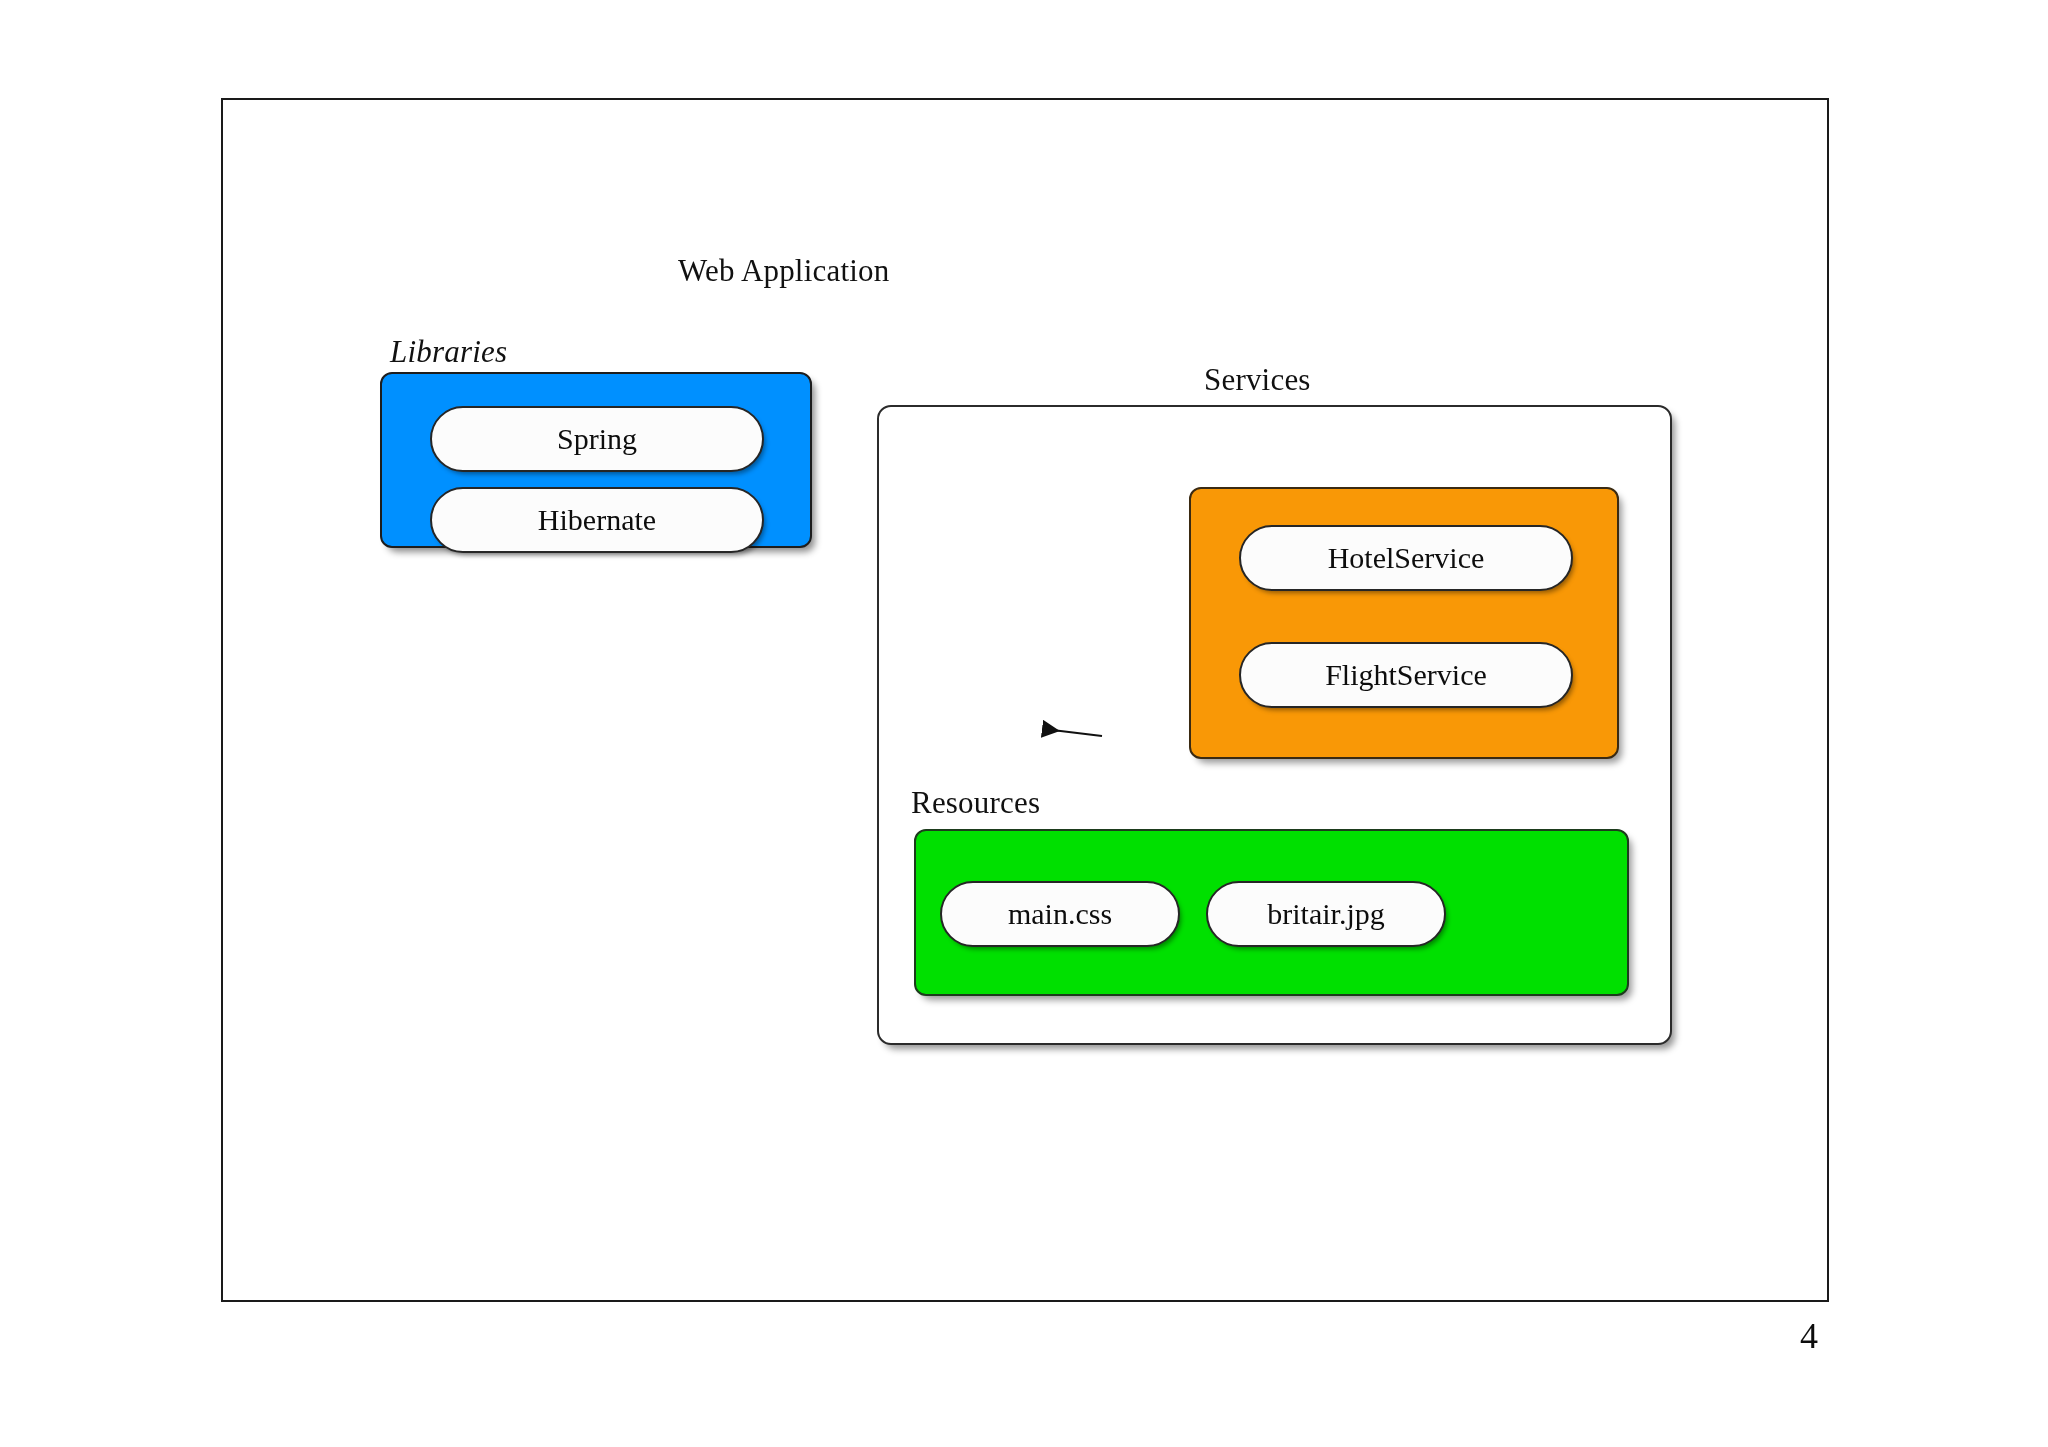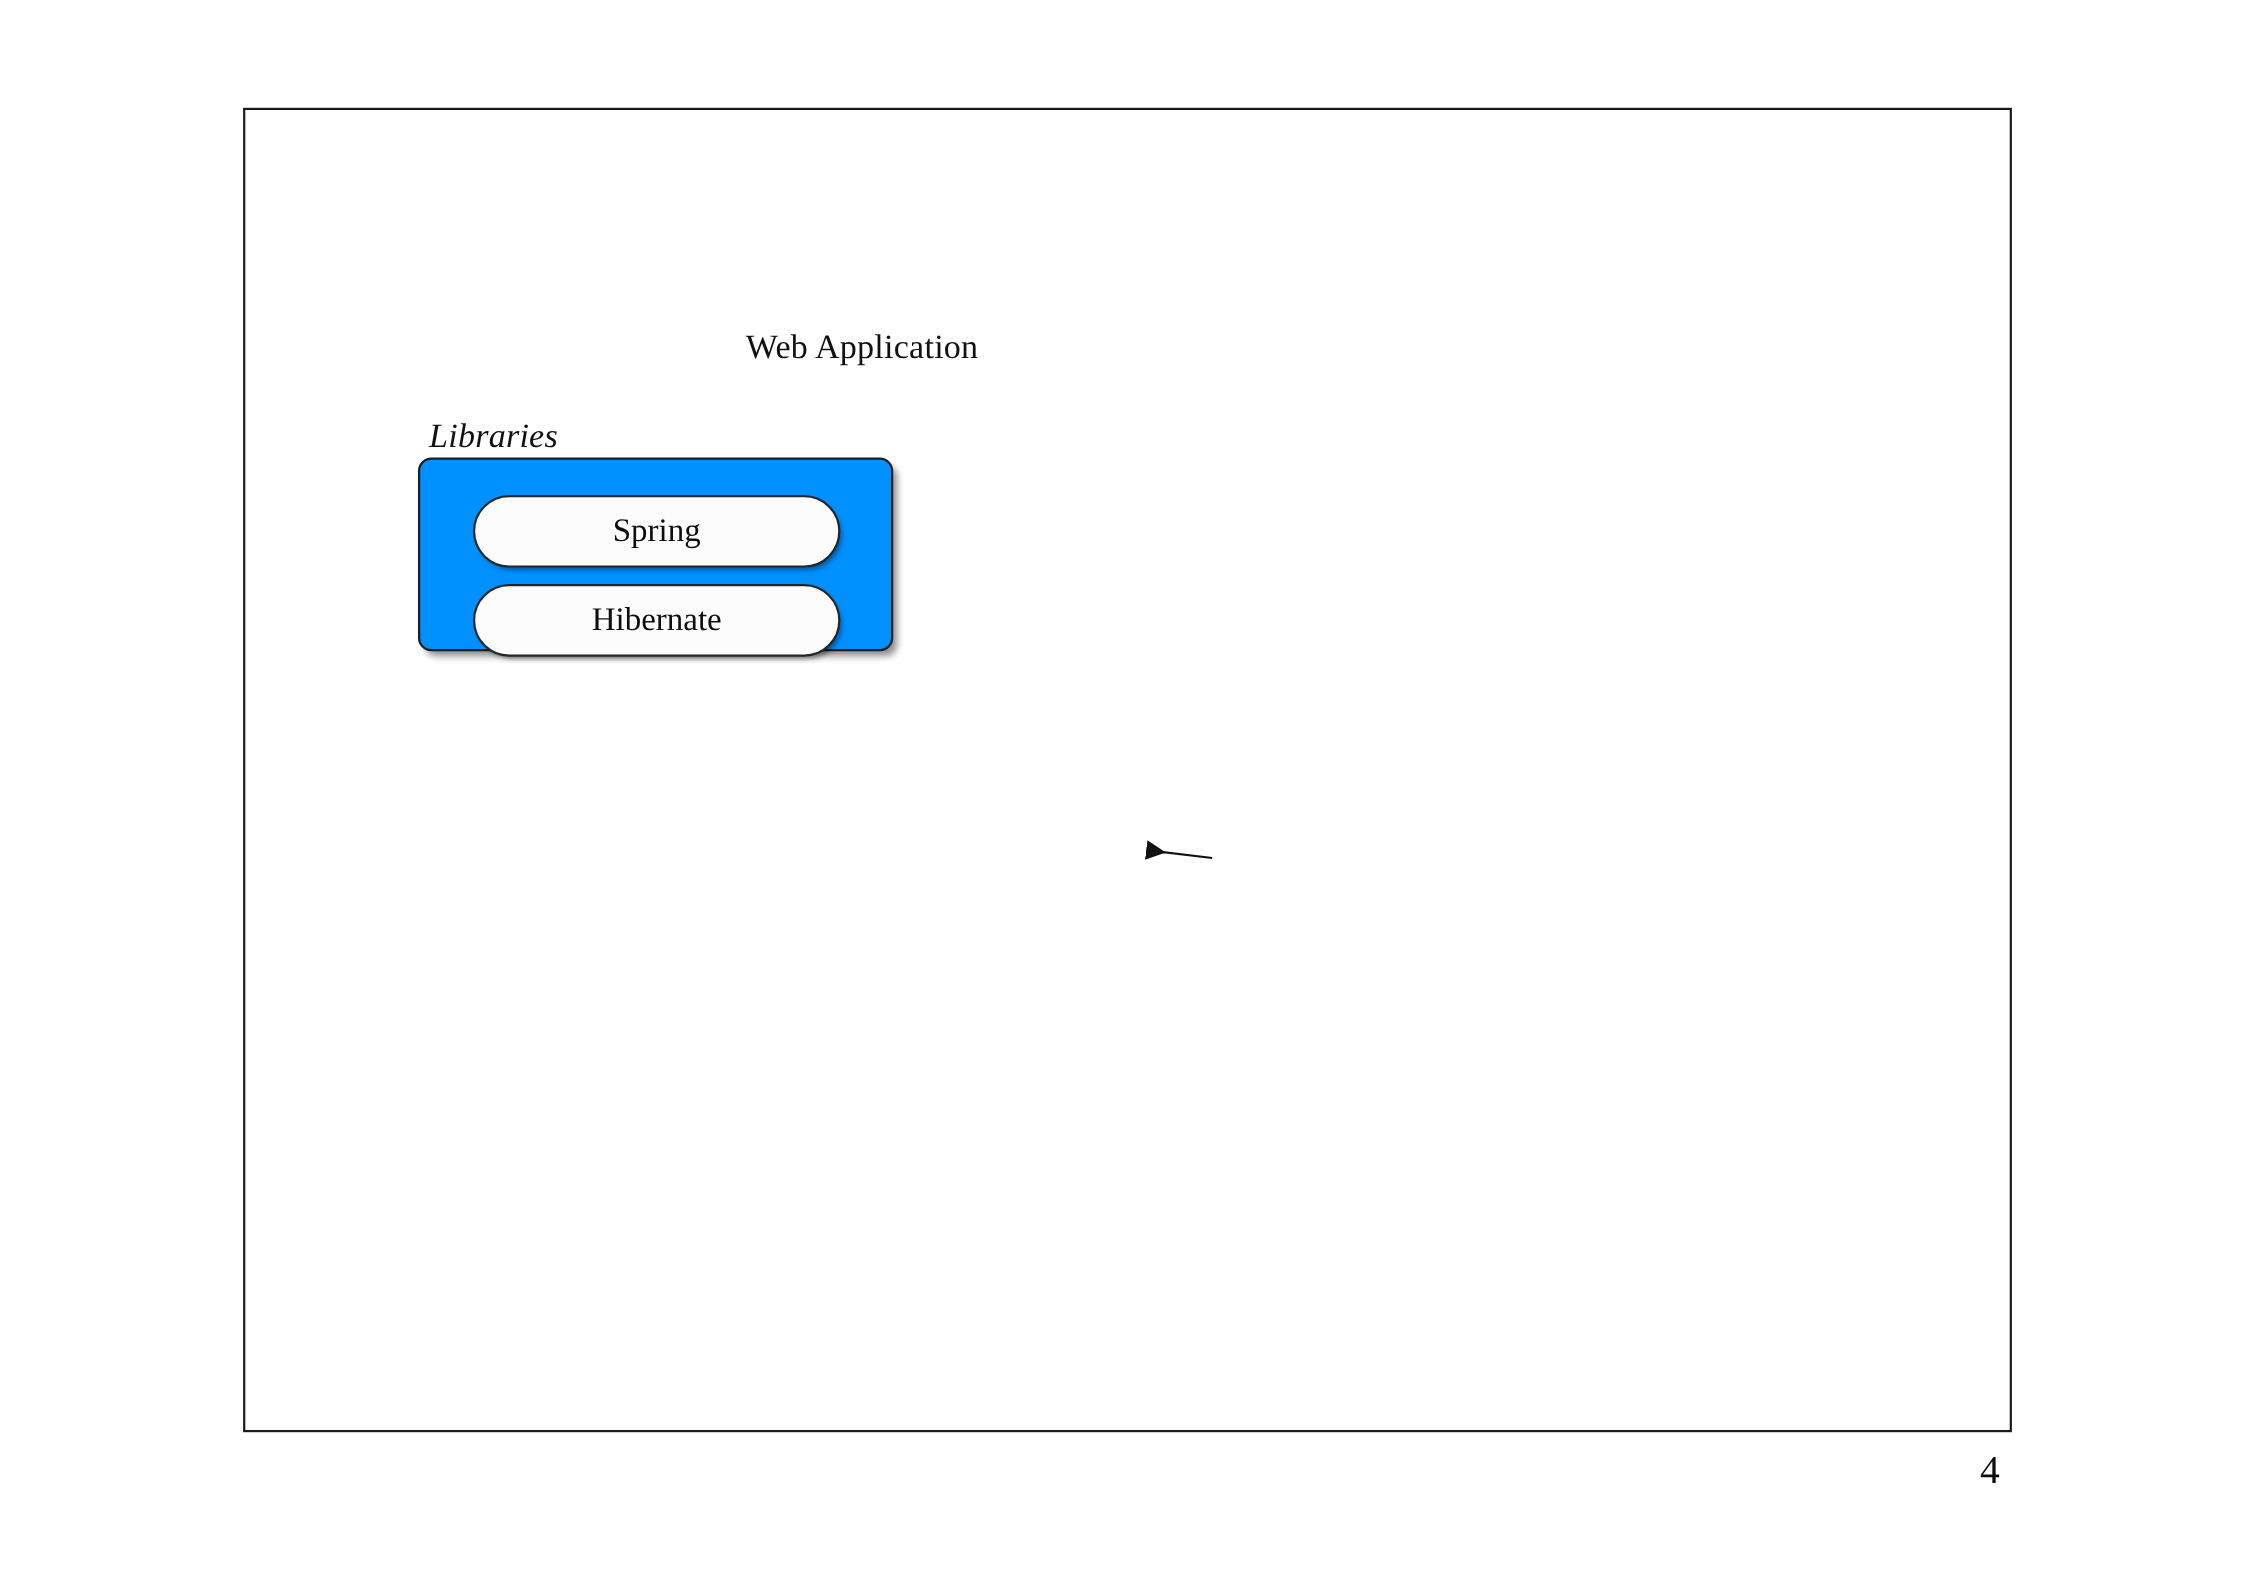--- a/index.html
+++ b/index.html
@@ -28,21 +28,20 @@
     background: #ffffff;
     box-sizing: border-box;
   }
 
   #slide-canvas {
     position: absolute;
     left: 0;
     top: 0;
     width: 100%;
     height: 100%;
-    margin-top: 44px;
   }
 
   
   .group-label {
     position: absolute;
     font-family: "Liberation Serif", "DejaVu Serif", serif;
     font-size: 31px;
     line-height: 1;
     letter-spacing: 0.2px;
     color: #111111;
@@ -119,20 +118,40 @@
   }
 </style>
 </head>
 <body>
 
 <div id="slide-frame">
   <div id="slide-canvas">
 
     <div class="group-label" style="left: 455px; top: 155px;">Web Application</div>
 
+    <div class="box webapp" style="left: 654px; top: 305px; width: 795px; height: 640px;">
+
+      <div class="group-label" style="left: 325px; top: -43px;">Services</div>
+
+      <div class="box services" style="left: 310px; top: 80px; width: 430px; height: 272px;">
+
+        <div class="pill" style="left: 48px; top: 36px; width: 334px; height: 66px;">HotelService</div>
+
+        <div class="pill" style="left: 48px; top: 153px; width: 334px; height: 66px;">FlightService</div>
+      </div>
+
+      <div class="group-label" style="left: 32px; top: 380px;">Resources</div>
+
+      <div class="box resources" style="left: 35px; top: 422px; width: 715px; height: 167px;">
+
+        <div class="pill" style="left: 24px; top: 50px; width: 240px; height: 66px;">main.css</div>
+
+        <div class="pill" style="left: 290px; top: 50px; width: 240px; height: 66px;">britair.jpg</div>
+      </div>
+    </div>
 
     <div class="group-label" style="left: 167px; top: 236px; font-style: italic;">Libraries</div>
 
     <div class="box libraries" style="left: 157px; top: 272px; width: 432px; height: 176px;">
 
       <div class="pill" style="left: 48px; top: 32px; width: 334px; height: 66px;">Spring</div>
 
       <div class="pill" style="left: 48px; top: 113px; width: 334px; height: 66px;">Hibernate</div>
     </div>
 

